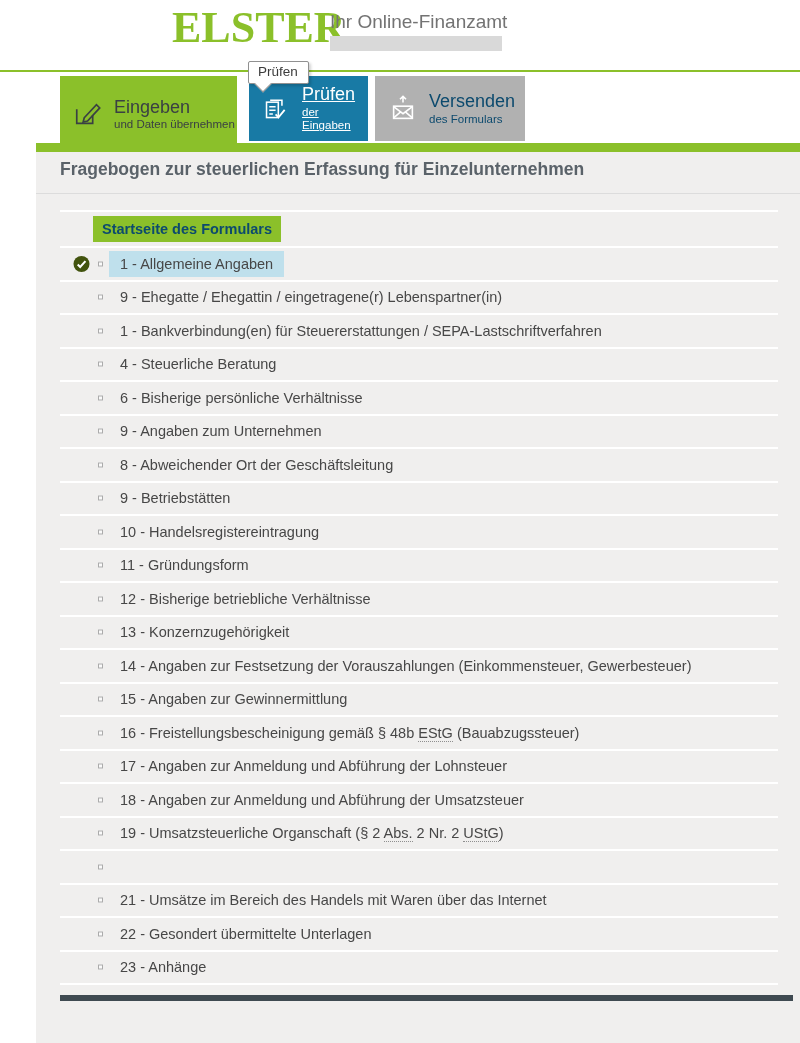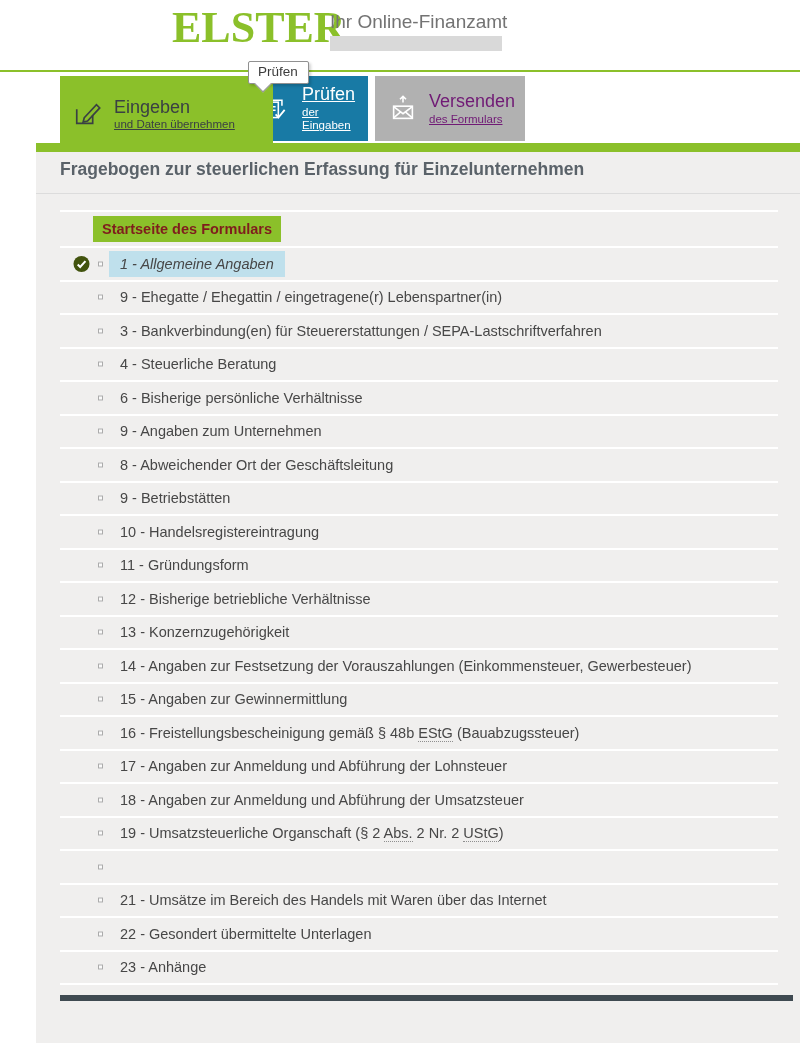--- a/index.html
+++ b/index.html
@@ -19,33 +19,33 @@
   .tagline-wrap{position:absolute;left:330px;top:11px;}
   .tagline{font-size:19px;color:#737373;}
   .tagline-bar{width:172px;height:15px;background:var(--tagline-bar,#d9d9d9);margin-top:3px;}
   
   .steps{position:relative;height:82px;}
   .green-line{position:absolute;left:0;top:0;width:800px;height:2px;background:var(--brand-green,#8bc02a);}
   .tab{position:absolute;top:6px;display:flex;align-items:center;box-sizing:border-box;padding-left:13px;}
   .tab-icon{flex:0 0 auto;display:inline-flex;margin-right:11px;}
   .tab-text{display:flex;flex-direction:column;line-height:1.15;}
   .tab-title{font-size:18px;}
-  .tab-sub{font-size:11.5px;margin-top:1px;text-decoration:underline;}
+  .tab-sub{font-size:11.5px;margin-top:1px;}
   .tab-eingeben{
-    left:60px;width:213px;height:76px;z-index:2;
+    left:60px;width:177px;height:76px;z-index:2;
     background:var(--brand-green,#8bc02a);color:#3a4043;
   }
   .tab-pruefen{
     left:249px;width:119px;height:65px;
     background:var(--active-blue,#187aa5);color:#fff;
   }
   .tab-pruefen .tab-title,.tab-pruefen .tab-sub{text-decoration:underline;}
   .tab-versenden{
     left:375px;width:150px;height:65px;
-    background:var(--disabled-gray,#b1b1b1);color:#701a75;
+    background:var(--disabled-gray,#b1b1b1);color:#0c4a6e;
   }
   .green-bar{position:absolute;left:36px;right:0;top:73px;height:9px;background:var(--brand-green,#8bc02a);z-index:1;}
   
   .tooltip{
     position:absolute;left:248px;top:-9px;z-index:6;
     background:#fff;border:1px solid #909090;border-radius:2px;
     padding:2px 10px 4px 9px;font-size:13.5px;color:#3c3c3c;
     box-shadow:2px 2px 3px rgba(0,0,0,0.18);
   }
   .tooltip .arrow{
@@ -72,24 +72,24 @@
   .item-row{height:31.5px;}
   .check{position:absolute;left:13px;top:50%;transform:translateY(-50%);line-height:0;}
   .bullet{
     position:absolute;left:38px;top:50%;transform:translateY(-50%);
     width:5px;height:5px;background:#fafafa;border:1px solid #ababab;box-sizing:border-box;
   }
   .label{
     display:inline-block;margin-left:49px;padding:5px 11px;
     font-size:14.5px;color:var(--text-color,#474747);white-space:nowrap;
   }
-  .label.selected{background:var(--selected-blue,#bfe0ec);font-style:italic;}
+  .label.selected{background:var(--selected-blue,#bfe0ec);}
   .hl-green{
     display:inline-block;margin-left:33px;padding:5px 9px;
-    font-size:14.5px;font-weight:bold;color:#7f1d1d;
+    font-size:14.5px;font-weight:bold;color:#0c4a6e;
     background:var(--brand-green,#8bc02a);white-space:nowrap;
   }
   .abbr{border-bottom:1px dotted #8f8f8f;}
   .footer-strip{margin:10px 0 0 24px;width:733px;height:6px;background:var(--footer-dark,#3f4a51);}
 </style>
 </head>
 <body>
 
 <header class="site-header">
   <div class="logo">ELSTER</div>
@@ -166,21 +166,21 @@
           </svg></span>
         <span class="bullet"></span>
         <span class="label selected">1 - Allgemeine Angaben</span>
       </li>
       <li class="row item-row">
         <span class="bullet"></span>
         <span class="label">9 - Ehegatte / Ehegattin / eingetragene(r) Lebenspartner(in)</span>
       </li>
       <li class="row item-row">
         <span class="bullet"></span>
-        <span class="label">3 - Bankverbindung(en) für Steuererstattungen / SEPA-Lastschriftverfahren</span>
+        <span class="label">1 - Bankverbindung(en) für Steuererstattungen / SEPA-Lastschriftverfahren</span>
       </li>
       <li class="row item-row">
         <span class="bullet"></span>
         <span class="label">4 - Steuerliche Beratung</span>
       </li>
       <li class="row item-row">
         <span class="bullet"></span>
         <span class="label">6 - Bisherige persönliche Verhältnisse</span>
       </li>
       <li class="row item-row">

